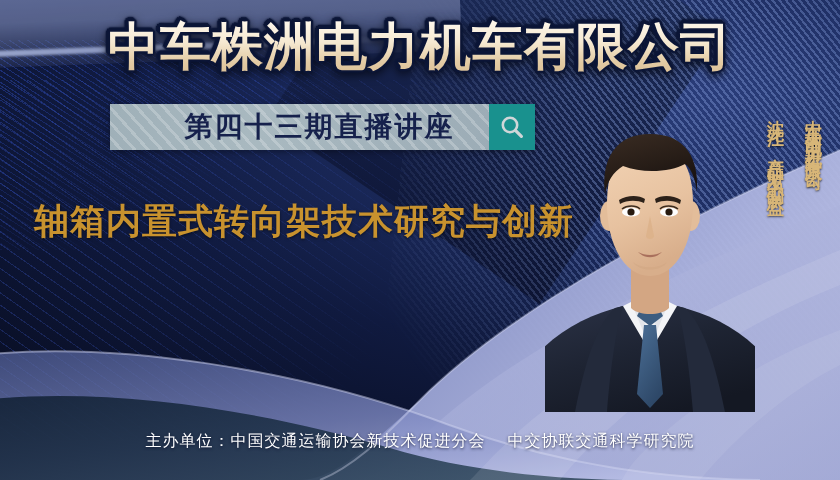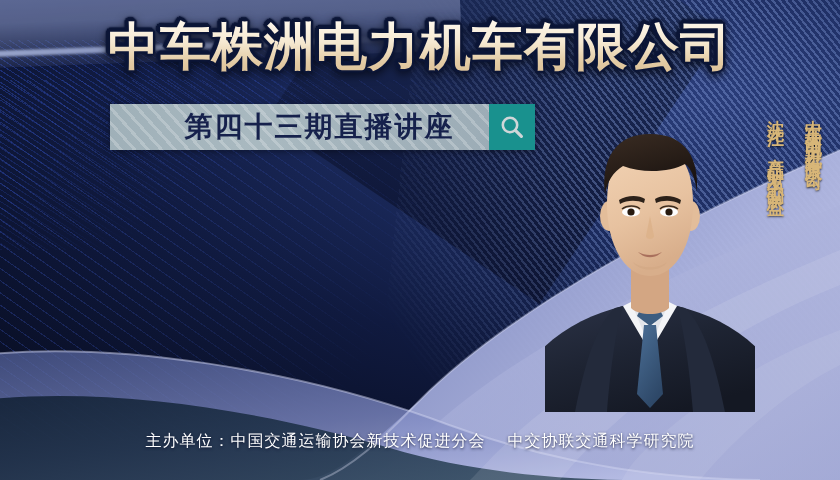--- a/index.html
+++ b/index.html
@@ -415,20 +415,21 @@
       <span class="subbanner-text">第四十三期直播讲座</span>
     </div>
     <div class="search-box">
       <svg width="26" height="26" viewBox="0 0 26 26">
         <circle cx="11" cy="11" r="7.2" fill="none" stroke="#cfd6d8" stroke-width="2.6"></circle>
         <line x1="16.4" y1="16.4" x2="22.4" y2="22.4" stroke="#cfd6d8" stroke-width="3.2" stroke-linecap="round"></line>
       </svg>
     </div>
   </div>
 
+  <div class="topic">轴箱内置式转向架技术研究与创新</div>
 
 
   <div class="vcol vcol-company">中车株洲电力机车有限公司</div>
   <div class="vcol vcol-person">沈龙江 产品研发中心副总监</div>
 
   <div class="footer">
     <span>主办单位：</span><span>中国交通运输协会新技术促进分会</span><span class="footer-gap"></span><span>中交协联交通科学研究院</span>
   </div>
 
 </div>

